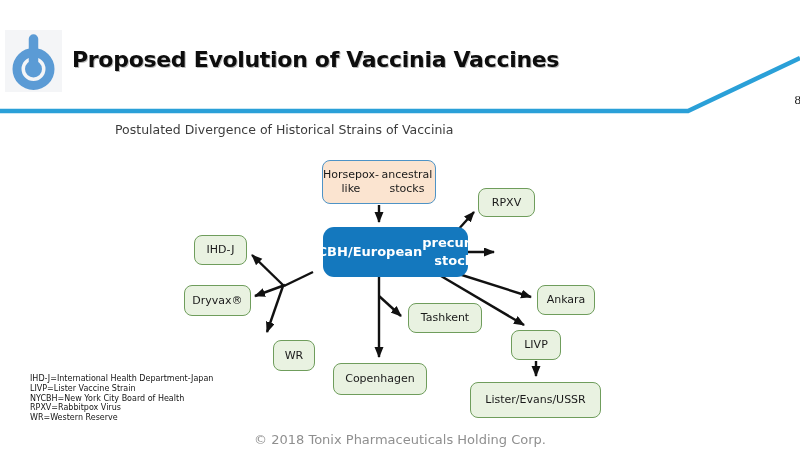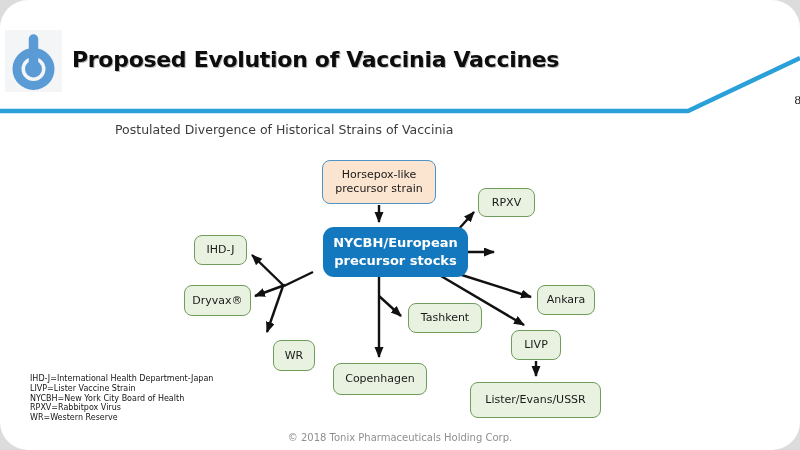--- a/index.html
+++ b/index.html
@@ -1,40 +1,39 @@
 <!DOCTYPE html>
 <html><head>
 <meta charset="utf-8">
 <style>
   html,body{margin:0;padding:0;background:#dcdcdc;}
   .slide{
     position:relative;width:800px;height:450px;background:#ffffff;
     font-family:"DejaVu Sans","Liberation Sans",sans-serif;overflow:hidden;
     margin:0 auto;
-    border-radius:28px;
   }
   
   .logo-bg{position:absolute;left:5px;top:30px;width:57px;height:62px;background:#f4f5f7;}
   .slide-title{
     position:absolute;left:72px;top:47px;width:600px;
     font-size:22px;font-weight:700;color:#0d0d0d;letter-spacing:-0.3px;
     text-shadow:1px 1px 0 rgba(60,60,60,.35);white-space:nowrap;
   }
   .page-number{
     position:absolute;left:784px;top:92px;width:34px;text-align:center;
     font-family:"Liberation Serif","DejaVu Serif",serif;font-size:13px;color:#1a1a1a;
   }
   .subtitle{
     position:absolute;left:115px;top:122px;
     font-size:12.5px;color:#3c3c3c;white-space:nowrap;
   }
   
   .node{
     position:absolute;box-sizing:border-box;border-radius:8px;
-    display:flex;flex-direction:column;align-items:center;justify-content:center;
+    display:flex;flex-direction:row;align-items:center;justify-content:center;
     text-align:center;font-size:11px;color:#1a1a1a;line-height:1.25;z-index:2;
   }
   .node span{display:block;}
   .node.green{background:#e9f2e1;border:1.5px solid #6f9d5c;}
   .node.peach{background:#fbe4d0;border:1.5px solid #4e93c6;}
   .node.blue{
     background:#1478be;border:none;border-radius:11px;
     color:#ffffff;font-weight:700;font-size:13px;line-height:1.35;
   }
   
@@ -44,21 +43,21 @@
   .legend{
     position:absolute;left:30px;top:374px;font-size:8px;color:#141414;line-height:9.8px;
     white-space:nowrap;
   }
   .caption{
     position:absolute;left:30px;top:425px;font-size:8px;color:#141414;white-space:nowrap;
   }
   .caption .it{font-style:italic;}
   .copyright{
     position:absolute;left:0;top:432px;width:800px;text-align:center;
-    font-size:10px;color:#8f8f8f;
+    font-size:13px;color:#8f8f8f;
   }
 </style>
 </head>
 <body>
 
 <div class="slide">
 
   <div class="logo-bg"></div>
   <svg class="logo-svg" width="57" height="62" viewBox="0 0 57 62">
     <circle cx="28.5" cy="39" r="16.5" fill="none" stroke="#5b9bd5" stroke-width="9"></circle>
@@ -90,21 +89,21 @@
       <line x1="313" y1="272" x2="284" y2="286"></line>
       <line x1="284" y1="286" x2="252" y2="255" marker-end="url(#ah)"></line>
       <line x1="285" y1="285" x2="255" y2="296" marker-end="url(#ah)"></line>
       <line x1="283" y1="286" x2="267" y2="332" marker-end="url(#ah)"></line>
       <line x1="536" y1="361" x2="536" y2="376" marker-end="url(#ah)"></line>
     </g>
   </svg>
 
   <div class="node peach" style="left:322px;top:160px;width:114px;height:44px;">
     <span>Horsepox-like</span>
-    <span>precursor strain</span>
+    <span>ancestral stocks</span>
   </div>
 
   <div class="node blue" style="left:307px;top:227px;width:145px;height:50px;margin-left:16px;">
     <span>NYCBH/European</span>
     <span>precursor stocks</span>
   </div>
 
   <div class="node green" style="left:478px;top:188px;width:57px;height:29px;">RPXV</div>
 
 

